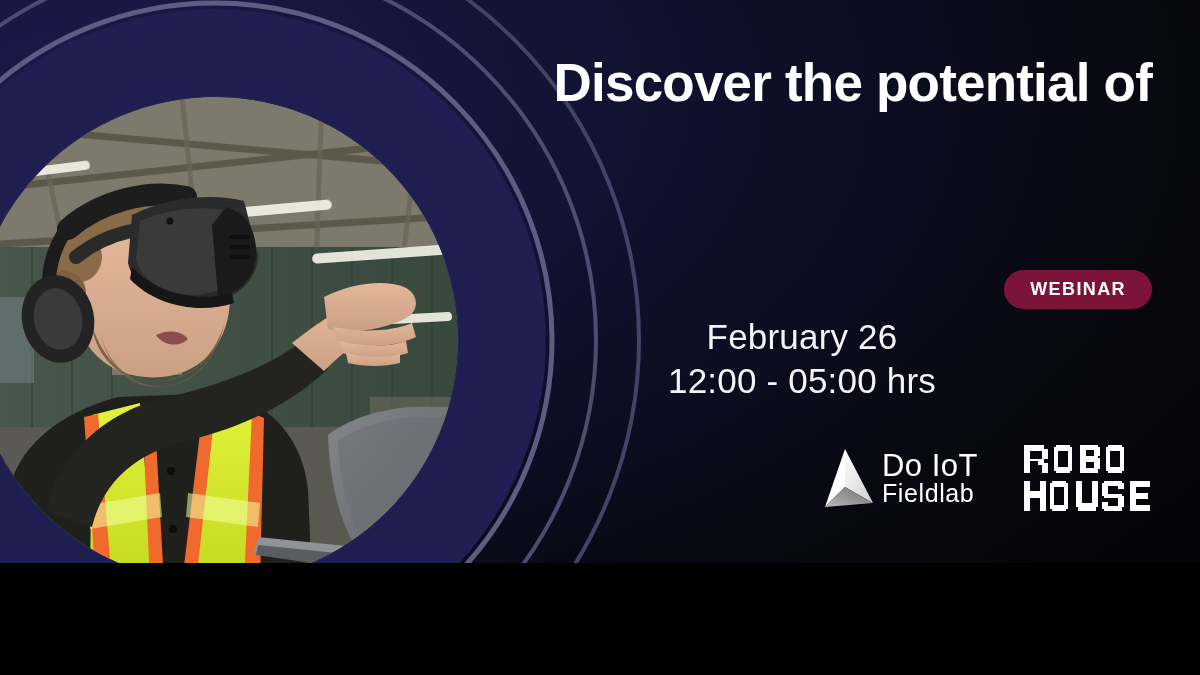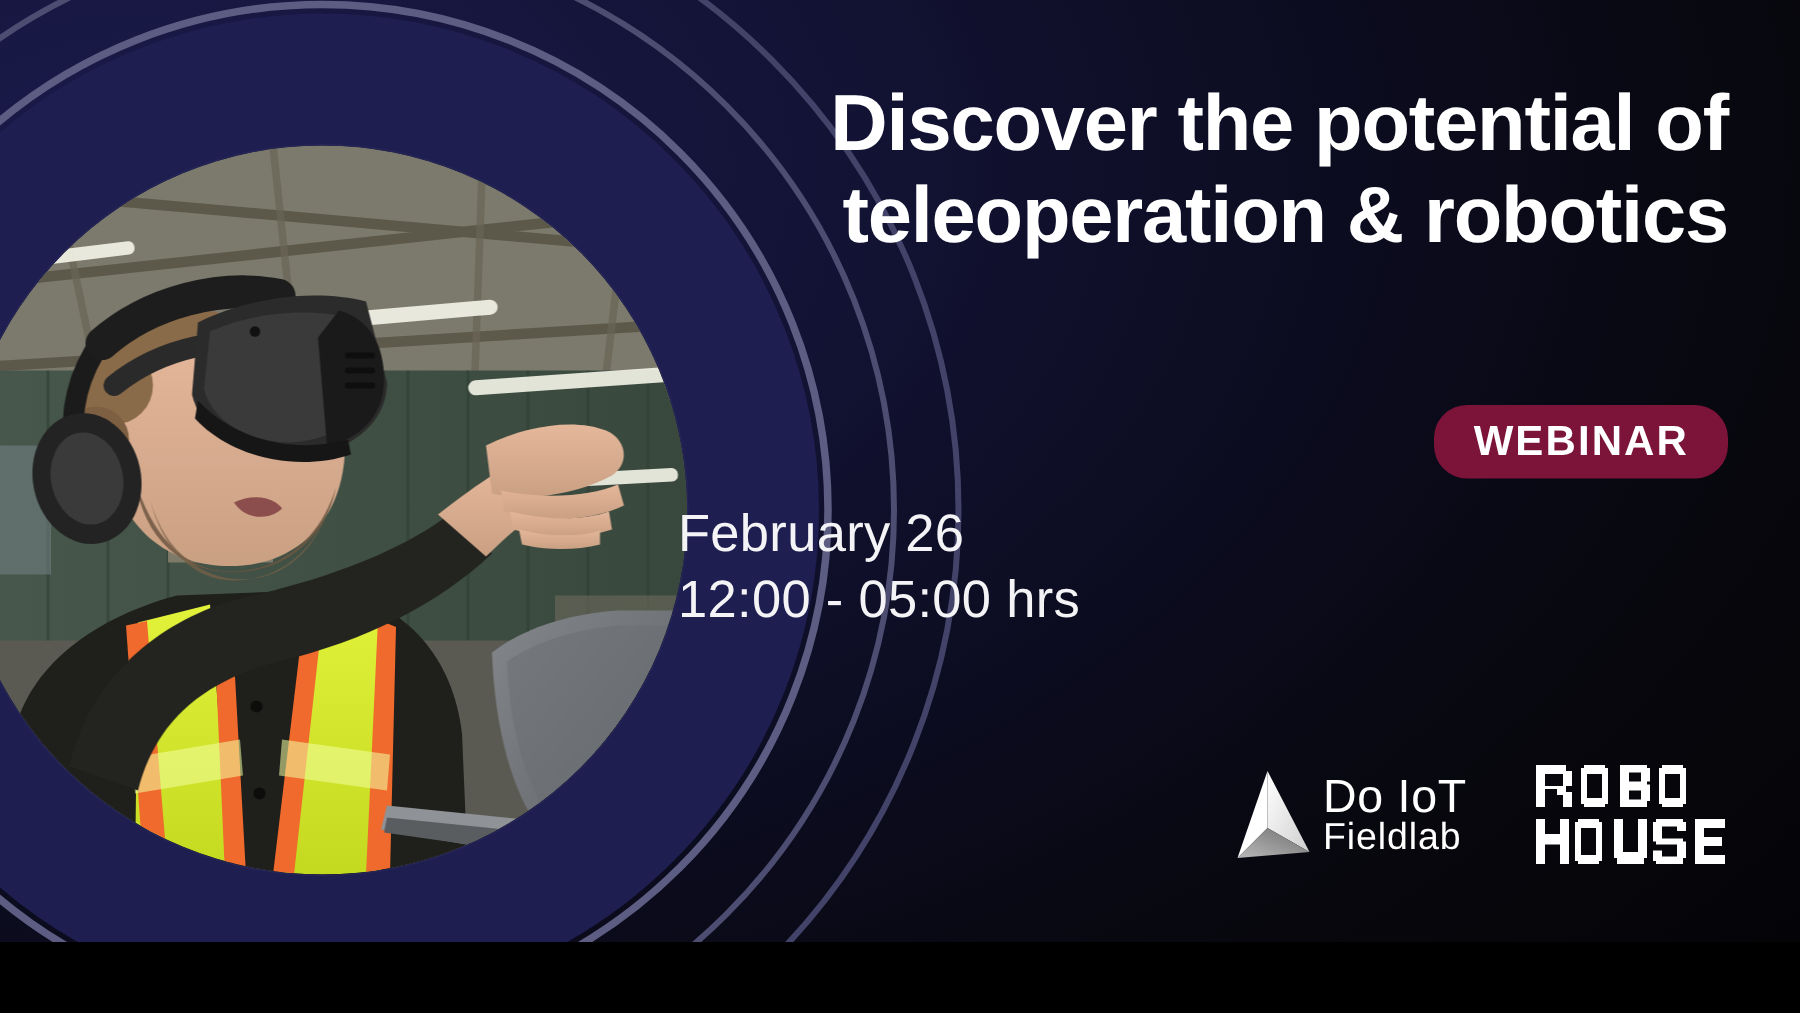--- a/index.html
+++ b/index.html
@@ -1,20 +1,20 @@
 <!DOCTYPE html>
 <html><head>
 <meta charset="utf-8">
 <style>
   * { margin:0; padding:0; box-sizing:border-box; }
   html, body { width:1200px; height:675px; overflow:hidden; background:#000; }
 
   .banner{
     position:relative;
-    width:1200px; height:628px;
+    width:1200px; height:563px;
     overflow:hidden;
     font-family:"Liberation Sans", sans-serif;
     background:
       radial-gradient(120% 140% at 8% 18%, #1b1b4c 0%, #141439 28%, #0d0d23 52%, #07070d 78%, #040407 100%),
       linear-gradient(115deg, #15153c 0%, #0d0d24 40%, #08080f 70%, #030306 100%);
   }
 
   
   .arcs{ position:absolute; inset:0; pointer-events:none; }
   .arcs svg{ display:block; width:1200px; height:675px; }
@@ -52,32 +52,32 @@
   .headline .ln{ display:block; white-space:nowrap; }
 
   .badge-row{
     position:absolute; right:0; top:270px;
     display:flex; justify-content:flex-end;
   }
   .badge{
     display:inline-block;
     background:#7c1338;
     color:#ffffff;
-    font-size:28px;
+    font-size:18px;
     font-weight:bold;
     letter-spacing:1.4px;
     padding:10px 26px 11px;
     border-radius:22px;
     line-height:1;
   }
 
   .datetime{
-    position:absolute; right:0; top:334px;
+    position:absolute; right:0; top:315px;
     width:700px;
-    text-align:left;
+    text-align:center;
     color:#f4f4f7;
     font-size:35px;
     line-height:1.27;
     font-weight:normal;
     letter-spacing:0.2px;
   }
   .datetime .ln{ display:block; }
 
   
   .logos{
@@ -279,21 +279,20 @@
           <circle cx="424" cy="452" r="5" fill="#cfc9b8"></circle>
         </g>
       </g>
     </svg>
   </div>
 
   <div class="content">
 
     <h1 class="headline">
       <span class="ln">Discover the potential of</span>
-      <span class="ln">teleoperation &amp; robotics</span>
     </h1>
 
     <div class="badge-row">
       <span class="badge">WEBINAR</span>
     </div>
 
     <div class="datetime">
       <span class="ln">February 26</span>
       <span class="ln">12:00 - 05:00 hrs</span>
     </div>

